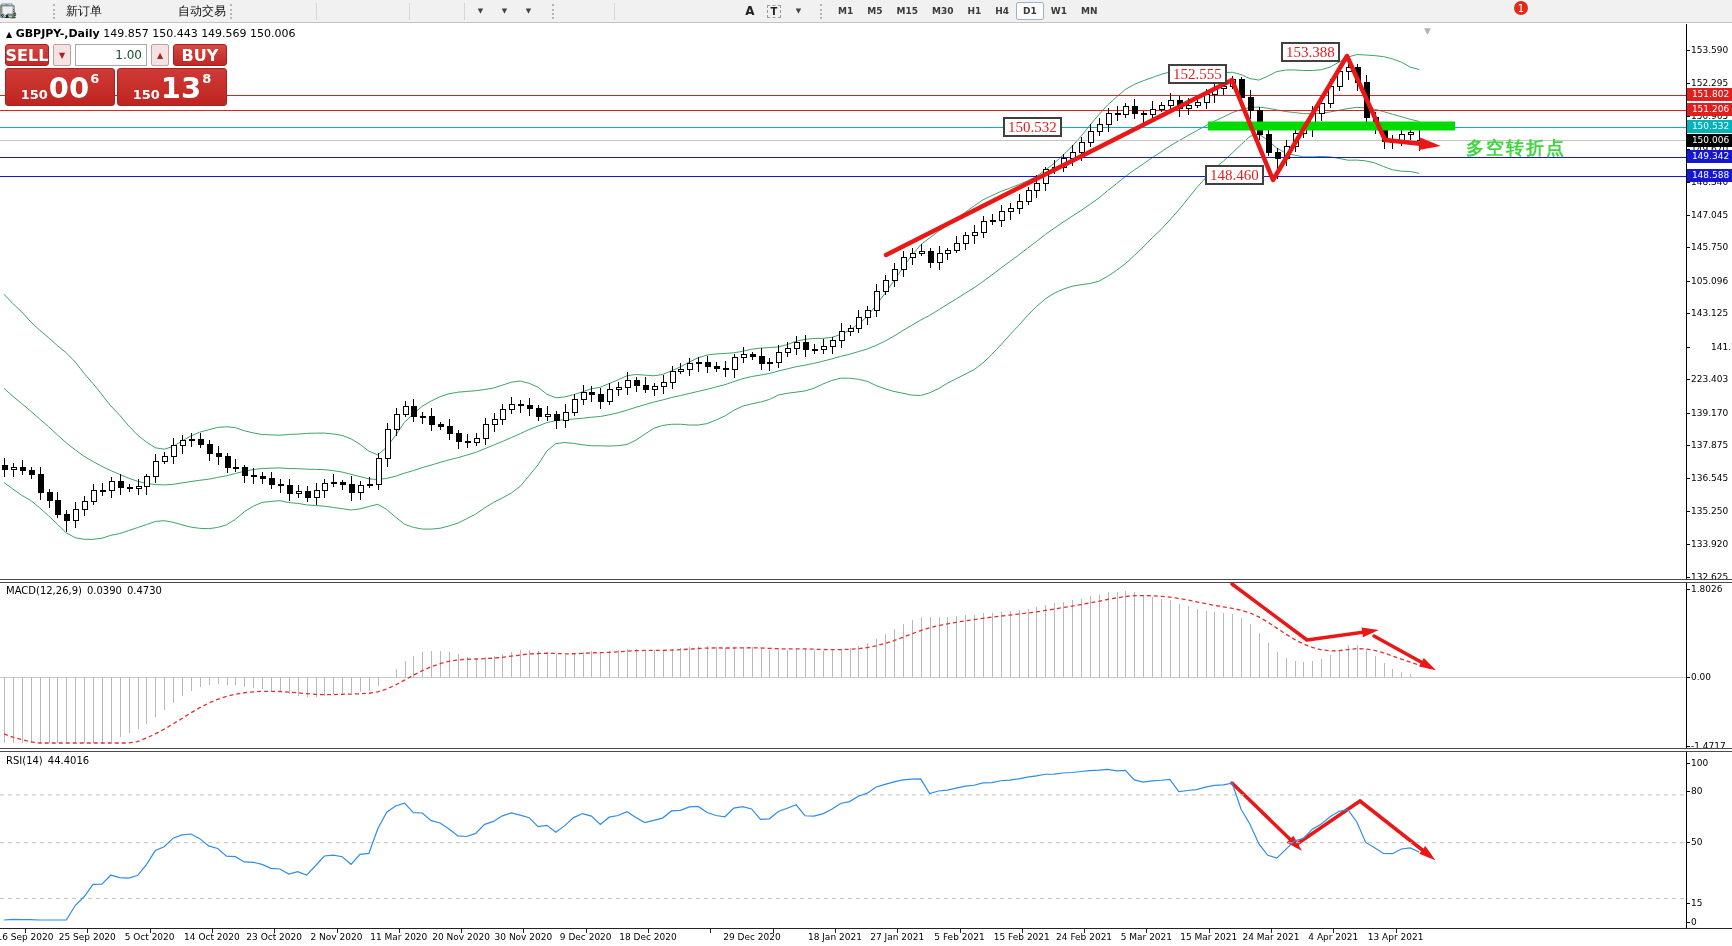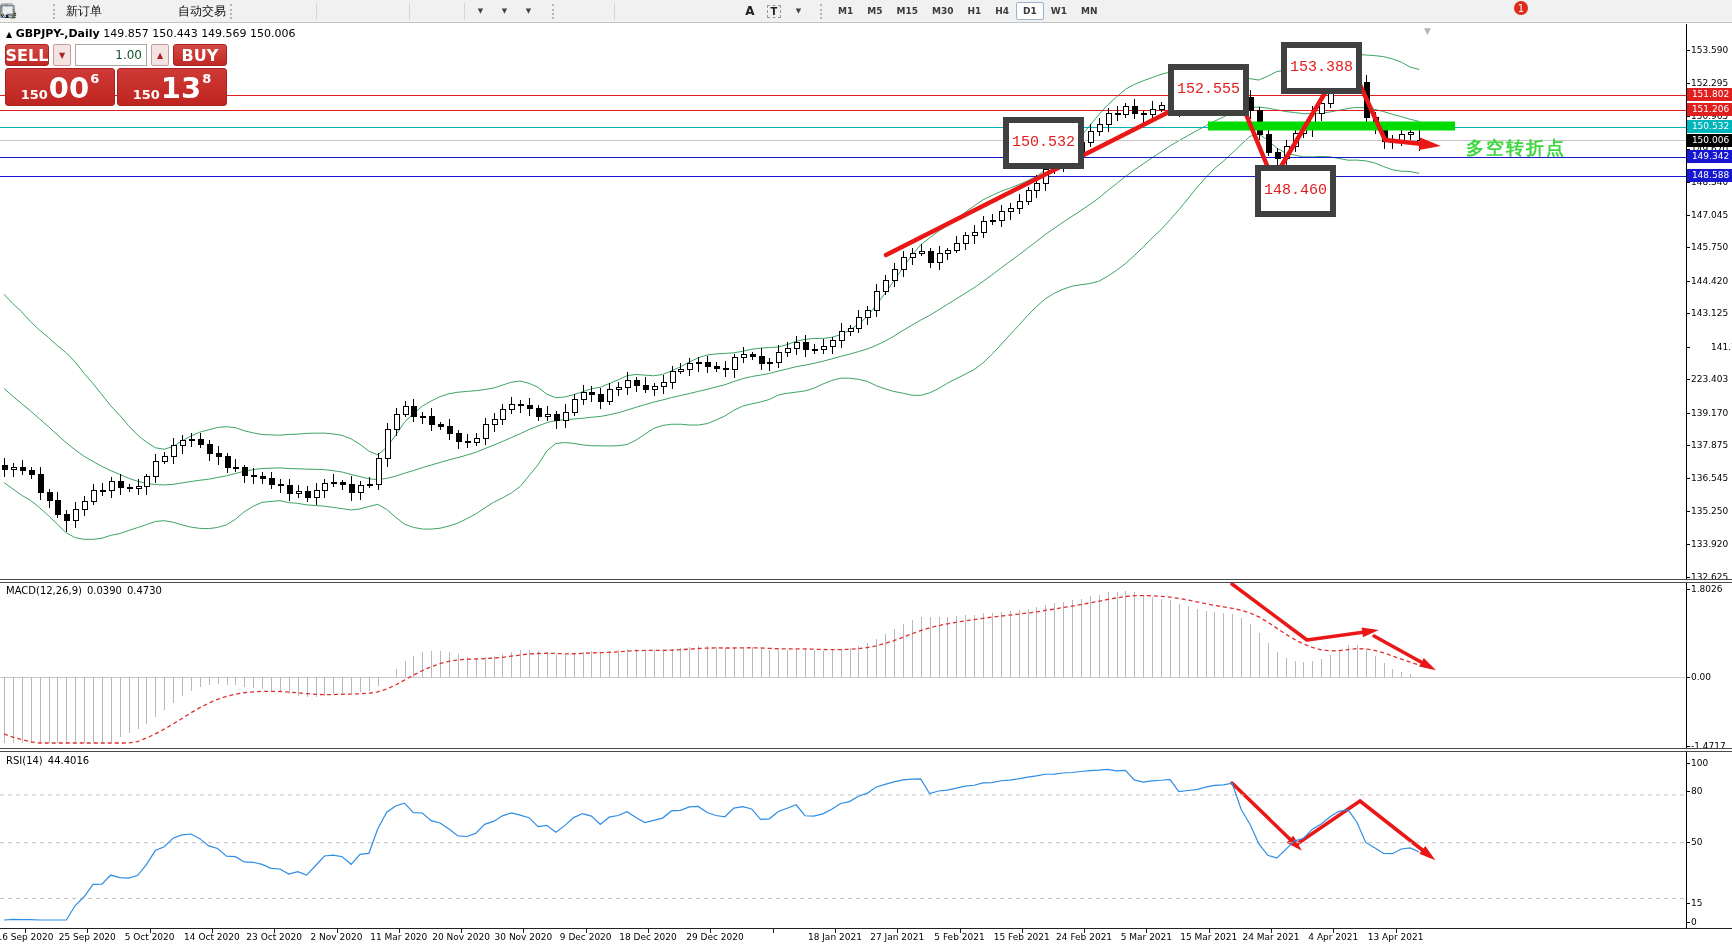--- a/index.html
+++ b/index.html
@@ -40,22 +40,22 @@
   .pricebox .big{font-size:29px;font-weight:bold;line-height:27px;margin:0 1px;}
   .pricebox .pip{font-size:13px;font-weight:bold;align-self:flex-start;margin-top:2px;}
   
   .ptick{position:absolute;left:1691px;font-size:9px;color:#000;line-height:11px;white-space:nowrap;}
   .tickdash{position:absolute;left:1686px;width:4px;height:1px;background:#000;}
   .pbadge{position:absolute;left:1687px;width:47px;height:13px;line-height:13px;font-size:9px;
     color:#fff;text-align:center;z-index:5;}
   .dlabel{position:absolute;top:932px;width:74px;margin-left:-37px;text-align:center;font-size:9px;color:#000;}
   .dtick{position:absolute;top:929px;width:1px;height:4px;background:#222;}
   
-  .rtag{position:absolute;font-family:Liberation Mono, monospace;font-size:15px;line-height:16px;
-    color:#e41c1c;background:#fff;border:6px solid #404040;padding:12px 3px;z-index:7;}
+  .rtag{position:absolute;font-family:Liberation Serif, serif;font-size:15px;line-height:16px;
+    color:#e41c1c;background:#fff;border:2px solid #404040;padding:0 3px;z-index:7;}
   #note-text{position:absolute;font-size:18px;font-weight:bold;z-index:7;letter-spacing:2px;}
   #shift-marker{position:absolute;left:1424px;top:26px;font-size:9px;color:#b4b4b4;z-index:4;}
   
   .splitter{position:absolute;left:0;width:1732px;height:4px;background:#fff;
     border-top:1px solid #4a4a4a;border-bottom:1px solid #4a4a4a;box-sizing:border-box;z-index:5;}
   #vaxis{position:absolute;left:1686px;top:24px;width:1px;height:905px;background:#000;z-index:4;}
   #bottomline{position:absolute;left:0;top:928px;width:1732px;height:1px;background:#222;z-index:4;}
   svg{position:absolute;left:0;overflow:visible;}
 </style>
 </head>
@@ -842,21 +842,21 @@
     <div class="ptick" style="top: 110.99px;">150.965</div>
     <div class="tickdash" style="top: 115.99px;"></div>
     <div class="ptick" style="top: 143.545px;">149.670</div>
     <div class="tickdash" style="top: 148.545px;"></div>
     <div class="ptick" style="top: 176.98px;">148.340</div>
     <div class="tickdash" style="top: 181.98px;"></div>
     <div class="ptick" style="top: 209.535px;">147.045</div>
     <div class="tickdash" style="top: 214.535px;"></div>
     <div class="ptick" style="top: 242.09px;">145.750</div>
     <div class="tickdash" style="top: 247.09px;"></div>
-    <div class="ptick" style="top: 275.525px;">144.420</div>
+    <div class="ptick" style="top: 275.525px;">105.096</div>
     <div class="tickdash" style="top: 280.525px;"></div>
     <div class="ptick" style="top: 308.08px;">143.125</div>
     <div class="tickdash" style="top: 313.08px;"></div>
     <div class="ptick" style="top: 341.515px; margin-left: 20px;">141.795</div>
     <div class="tickdash" style="top: 346.515px;"></div>
     <div class="ptick" style="top: 374.07px;">223.403</div>
     <div class="tickdash" style="top: 379.07px;"></div>
     <div class="ptick" style="top: 407.504px;">139.170</div>
     <div class="tickdash" style="top: 412.504px;"></div>
     <div class="ptick" style="top: 440.059px;">137.875</div>
@@ -906,21 +906,21 @@
     <div class="dlabel" style="left: 398.8px;">11 Mar 2020</div>
     <div class="dtick" style="left: 399px;"></div>
     <div class="dlabel" style="left: 461.1px;">20 Nov 2020</div>
     <div class="dtick" style="left: 461px;"></div>
     <div class="dlabel" style="left: 523.4px;">30 Nov 2020</div>
     <div class="dtick" style="left: 523px;"></div>
     <div class="dlabel" style="left: 585.7px;">9 Dec 2020</div>
     <div class="dtick" style="left: 586px;"></div>
     <div class="dlabel" style="left: 648px;">18 Dec 2020</div>
     <div class="dtick" style="left: 648px;"></div>
-    <div class="dlabel" style="left: 715px;">29 Dec 2020</div>
+    <div class="dlabel" style="left: 752px;">29 Dec 2020</div>
     <div class="dtick" style="left: 710px;"></div>
     <div class="dlabel" style="left: 772.6px; margin-top: 24px;">8 Jan 2021</div>
     <div class="dtick" style="left: 773px;"></div>
     <div class="dlabel" style="left: 834.9px;">18 Jan 2021</div>
     <div class="dtick" style="left: 835px;"></div>
     <div class="dlabel" style="left: 897.2px;">27 Jan 2021</div>
     <div class="dtick" style="left: 897px;"></div>
     <div class="dlabel" style="left: 959.5px;">5 Feb 2021</div>
     <div class="dtick" style="left: 960px;"></div>
     <div class="dlabel" style="left: 1021.8px;">15 Feb 2021</div>
@@ -933,14 +933,14 @@
     <div class="dtick" style="left: 1209px;"></div>
     <div class="dlabel" style="left: 1271px;">24 Mar 2021</div>
     <div class="dtick" style="left: 1271px;"></div>
     <div class="dlabel" style="left: 1333.3px;">4 Apr 2021</div>
     <div class="dtick" style="left: 1333px;"></div>
     <div class="dlabel" style="left: 1395.6px;">13 Apr 2021</div>
     <div class="dtick" style="left: 1396px;"></div>
     <div class="rtag" style="left: 1168px; top: 64px;">152.555</div>
     <div class="rtag" style="left: 1281px; top: 42px;">153.388</div>
     <div class="rtag" style="left: 1003px; top: 117px;">150.532</div>
-    <div class="rtag" style="left: 1255px; top: 165px;">148.460</div>
+    <div class="rtag" style="left: 1205px; top: 165px;">148.460</div>
   </div>
 
 </body></html>

